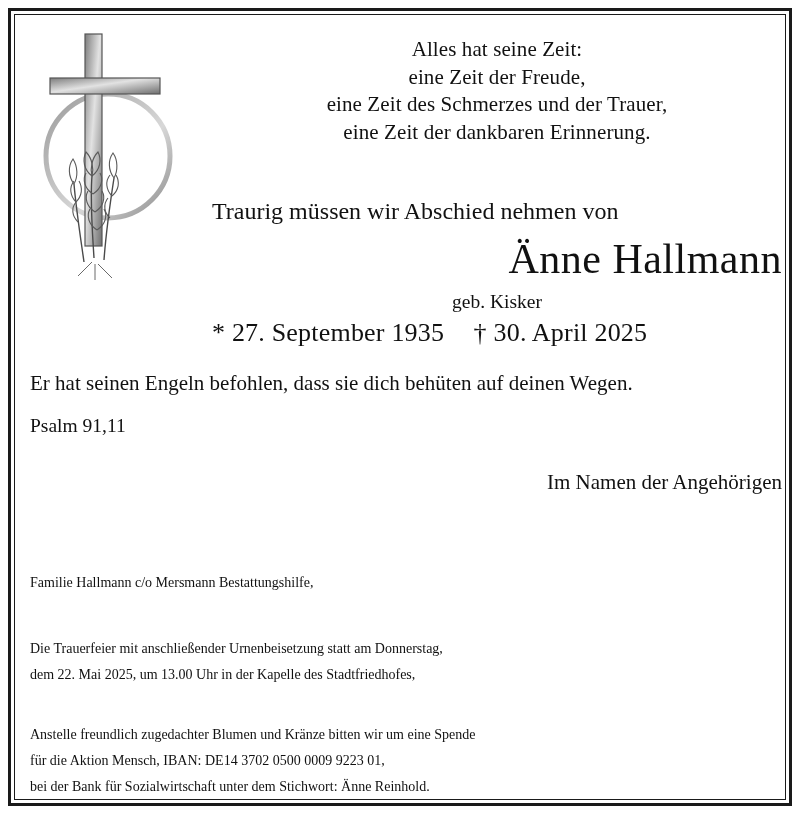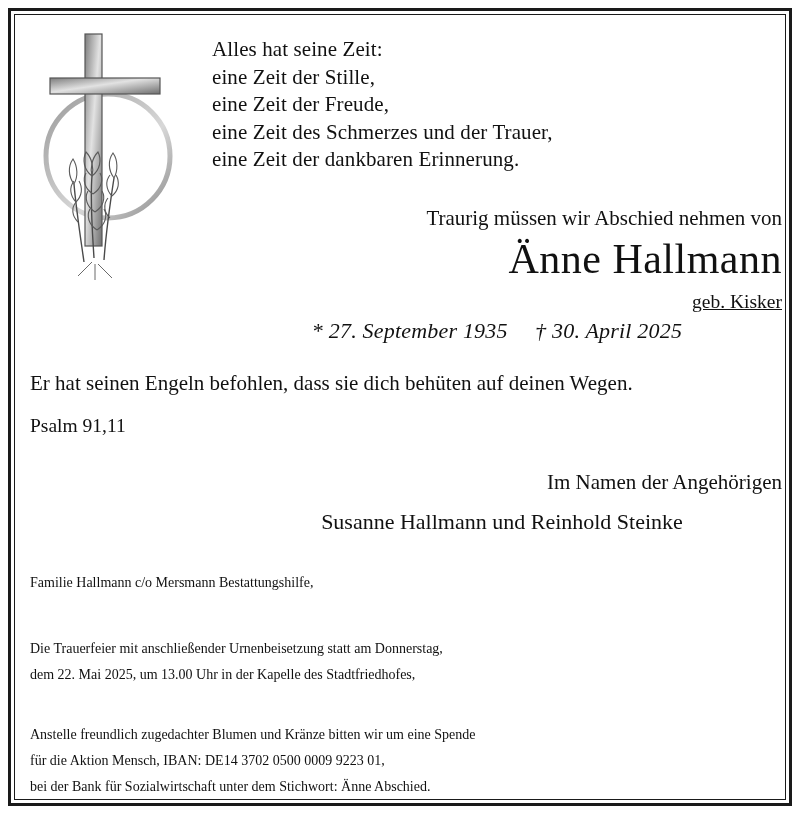--- a/index.html
+++ b/index.html
@@ -56,64 +56,60 @@
     width: 160px;
     height: 256px;
   }
 
   
   .verse {
     position: absolute;
     left: 190px;
     top: 16px;
     width: 570px;
-    text-align: left;
+    text-align: center;
     font-size: 21px;
     line-height: 27.5px;
     letter-spacing: 0.1px;
   }
   .verse div { white-space: nowrap; }
 
   .intro {
     position: absolute;
     left: 190px;
     top: 178px;
     width: 570px;
-    text-align: right;
-    font-size: 21px;
-    margin-top: 8px;
+    text-align: left;
+    font-size: 24px;
   }
 
   .name {
     position: absolute;
     left: 190px;
     top: 215px;
     width: 570px;
     text-align: right;
     font-size: 42px;
     letter-spacing: 0.5px;
   }
   .born-name {
     position: absolute;
     left: 190px;
     top: 271px;
     width: 570px;
-    text-align: right;
+    text-align: center;
     font-size: 19.5px;
-    text-decoration: underline;
   }
   .dates {
     position: absolute;
     left: 190px;
     top: 298px;
     width: 570px;
-    text-align: center;
-    font-size: 22px;
+    font-size: 26px;
     letter-spacing: 0.2px;
-    font-style: italic;
   }
   .dates .sep { display: inline-block; width: 16px; }
 
   .scripture {
     position: absolute;
     left: 8px;
     top: 351px;
     width: 752px;
     font-size: 21px;
   }
@@ -209,52 +205,50 @@
         <g stroke="#6a6a6a" stroke-width="1" fill="none">
           <path d="M60 236 L 46 250"></path>
           <path d="M66 238 L 80 252"></path>
           <path d="M63 238 L 63 254"></path>
         </g>
       </svg>
     </div>
 
     <div class="verse">
       <div>Alles hat seine Zeit:</div>
-      <div>eine Zeit der Stille,</div>
       <div>eine Zeit der Freude,</div>
       <div>eine Zeit des Schmerzes und der Trauer,</div>
       <div>eine Zeit der dankbaren Erinnerung.</div>
     </div>
 
     <div class="intro">Traurig müssen wir Abschied nehmen von</div>
 
     <div class="name">Änne Hallmann</div>
     <div class="born-name">geb. Kisker</div>
 
     <div class="dates">
       <span>* 27. September 1935</span>
       <span class="sep"></span>
       <span>† 30. April 2025</span>
     </div>
 
     <div class="scripture">Er hat seinen Engeln befohlen, dass sie dich behüten auf deinen Wegen.</div>
     <div class="psalm">Psalm 91,11</div>
 
     <div class="behalf">Im Namen der Angehörigen</div>
-    <div class="survivors">Susanne Hallmann und Reinhold Steinke</div>
 
     <div class="block block-address">
       <div>Familie Hallmann c/o Mersmann Bestattungshilfe,</div>
     </div>
 
     <div class="block block-service">
       <div>Die Trauerfeier mit anschließender Urnenbeisetzung statt am Donnerstag,</div>
       <div>dem 22. Mai 2025, um 13.00 Uhr in der Kapelle des Stadtfriedhofes,</div>
     </div>
 
     <div class="block block-donation">
       <div>Anstelle freundlich zugedachter Blumen und Kränze bitten wir um eine Spende</div>
       <div>für die Aktion Mensch, IBAN: DE14 3702 0500 0009 9223 01,</div>
-      <div>bei der Bank für Sozialwirtschaft unter dem Stichwort: Änne Abschied.</div>
+      <div>bei der Bank für Sozialwirtschaft unter dem Stichwort: Änne Reinhold.</div>
     </div>
 
   </div>
 </div>
 
 </body></html>

